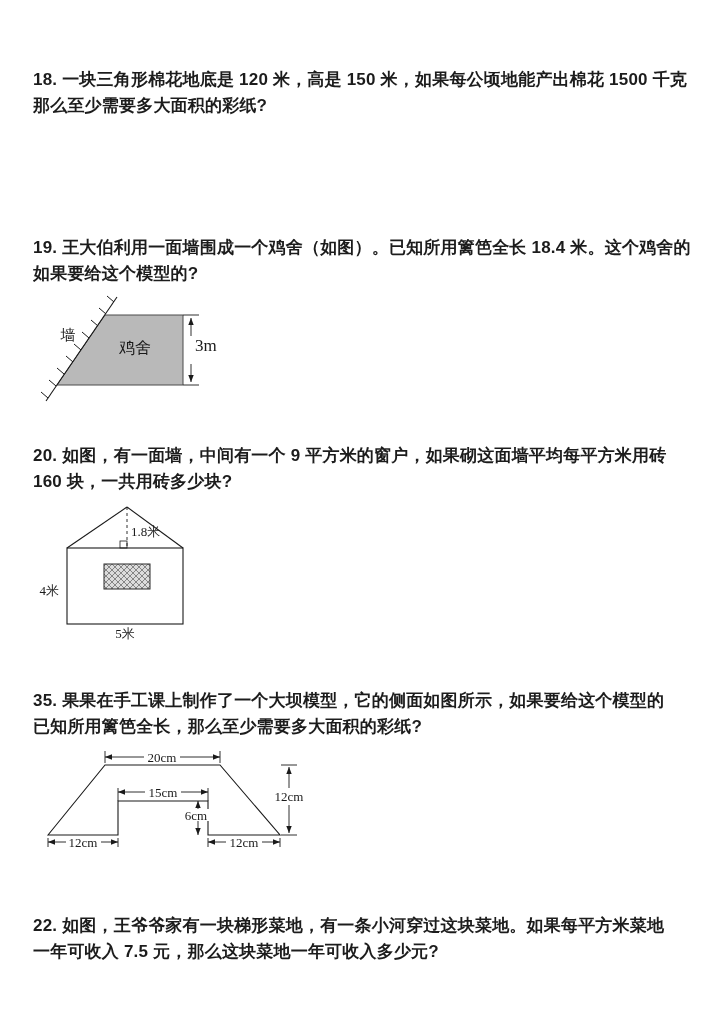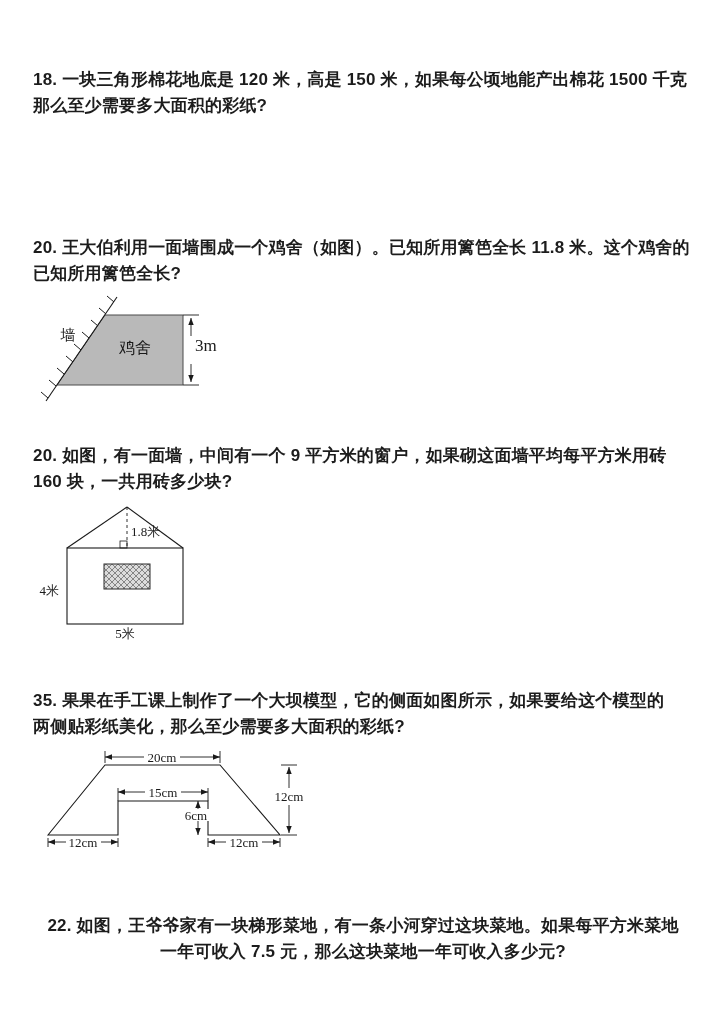--- a/index.html
+++ b/index.html
@@ -50,22 +50,22 @@
 <body>
 
 <div class="page">
 
   <div class="q" style="top:67px;">
     <div class="line">18. 一块三角形棉花地底是 120 米，高是 150 米，如果每公顷地能产出棉花 1500 千克，</div>
     <div class="line">那么至少需要多大面积的彩纸?</div>
   </div>
 
   <div class="q" style="top:235px;">
-    <div class="line">20. 王大伯利用一面墙围成一个鸡舍（如图）。已知所用篱笆全长 11.8 米。这个鸡舍的</div>
-    <div class="line">已知所用篱笆全长?</div>
+    <div class="line">19. 王大伯利用一面墙围成一个鸡舍（如图）。已知所用篱笆全长 18.4 米。这个鸡舍的</div>
+    <div class="line">如果要给这个模型的?</div>
   </div>
 
   <svg class="diagram" style="left:20px; top:288px;" width="230" height="125" viewBox="0 0 230 125">
     <defs>
       <marker id="ac" viewBox="0 0 9 8" refX="9" refY="4" markerWidth="8" markerHeight="7" orient="auto-start-reverse">
         <path d="M0,0.5 L9,4 L0,7.5 Z" fill="#1a1a1a"></path>
       </marker>
     </defs>
     <polygon points="85,27 163,27 163,97 37,97" stroke="#4a4a4a" stroke-width="1" fill="#b9b9b9"></polygon>
     <line class="ln" x1="26" y1="113" x2="97" y2="9" stroke-width="1.5"></line>
@@ -108,21 +108,21 @@
     <line class="thin" x1="99" y1="9" x2="99" y2="50" stroke-dasharray="3,3"></line>
     <rect x="92" y="43" width="7" height="7" fill="none" stroke="#1a1a1a" stroke-width="0.8"></rect>
     <text class="cjk-label-sm" x="103" y="38">1.8米</text>
     <rect x="76" y="66" width="46" height="25" fill="url(#xh)" stroke="#2a2a2a" stroke-width="1"></rect>
     <text class="cjk-label-sm" x="31" y="97" text-anchor="end">4米</text>
     <text class="cjk-label-sm" x="97" y="140" text-anchor="middle">5米</text>
   </svg>
 
   <div class="q" style="top:688px;">
     <div class="line">35. 果果在手工课上制作了一个大坝模型，它的侧面如图所示，如果要给这个模型的</div>
-    <div class="line">两侧贴彩纸美化，那么至少需要多大面积的彩纸?</div>
+    <div class="line">已知所用篱笆全长，那么至少需要多大面积的彩纸?</div>
   </div>
 
   <svg class="diagram" style="left:28px; top:748px;" width="300" height="108" viewBox="0 0 300 108">
     <defs>
       <marker id="ad" viewBox="0 0 9 8" refX="9" refY="4" markerWidth="8" markerHeight="7" orient="auto-start-reverse">
         <path d="M0,0.5 L9,4 L0,7.5 Z" fill="#1a1a1a"></path>
       </marker>
     </defs>
     <path d="M20,87 L77,17 L192,17 L252,87 L180,87 L180,53 L90,53 L90,87 Z" fill="none" class="ln"></path>
     <line class="thin" x1="90" y1="53" x2="90" y2="40"></line>
@@ -154,18 +154,18 @@
     <rect class="maskrect" x="198" y="88" width="36" height="12"></rect>
     <text class="dim-label" x="216" y="98.5" text-anchor="middle">12cm</text>
 
     <line class="thin" x1="253" y1="17" x2="269" y2="17"></line>
     <line class="thin" x1="253" y1="87" x2="269" y2="87"></line>
     <line class="thin" x1="261" y1="40" x2="261" y2="19" marker-end="url(#ad)"></line>
     <line class="thin" x1="261" y1="57" x2="261" y2="85" marker-end="url(#ad)"></line>
     <text class="dim-label" x="261" y="52.5" text-anchor="middle">12cm</text>
   </svg>
 
-  <div class="q" style="top:913px;text-align:center;">
+  <div class="q" style="top:913px;">
     <div class="line">22. 如图，王爷爷家有一块梯形菜地，有一条小河穿过这块菜地。如果每平方米菜地</div>
     <div class="line">一年可收入 7.5 元，那么这块菜地一年可收入多少元?</div>
   </div>
 
 </div>
 
 </body></html>

